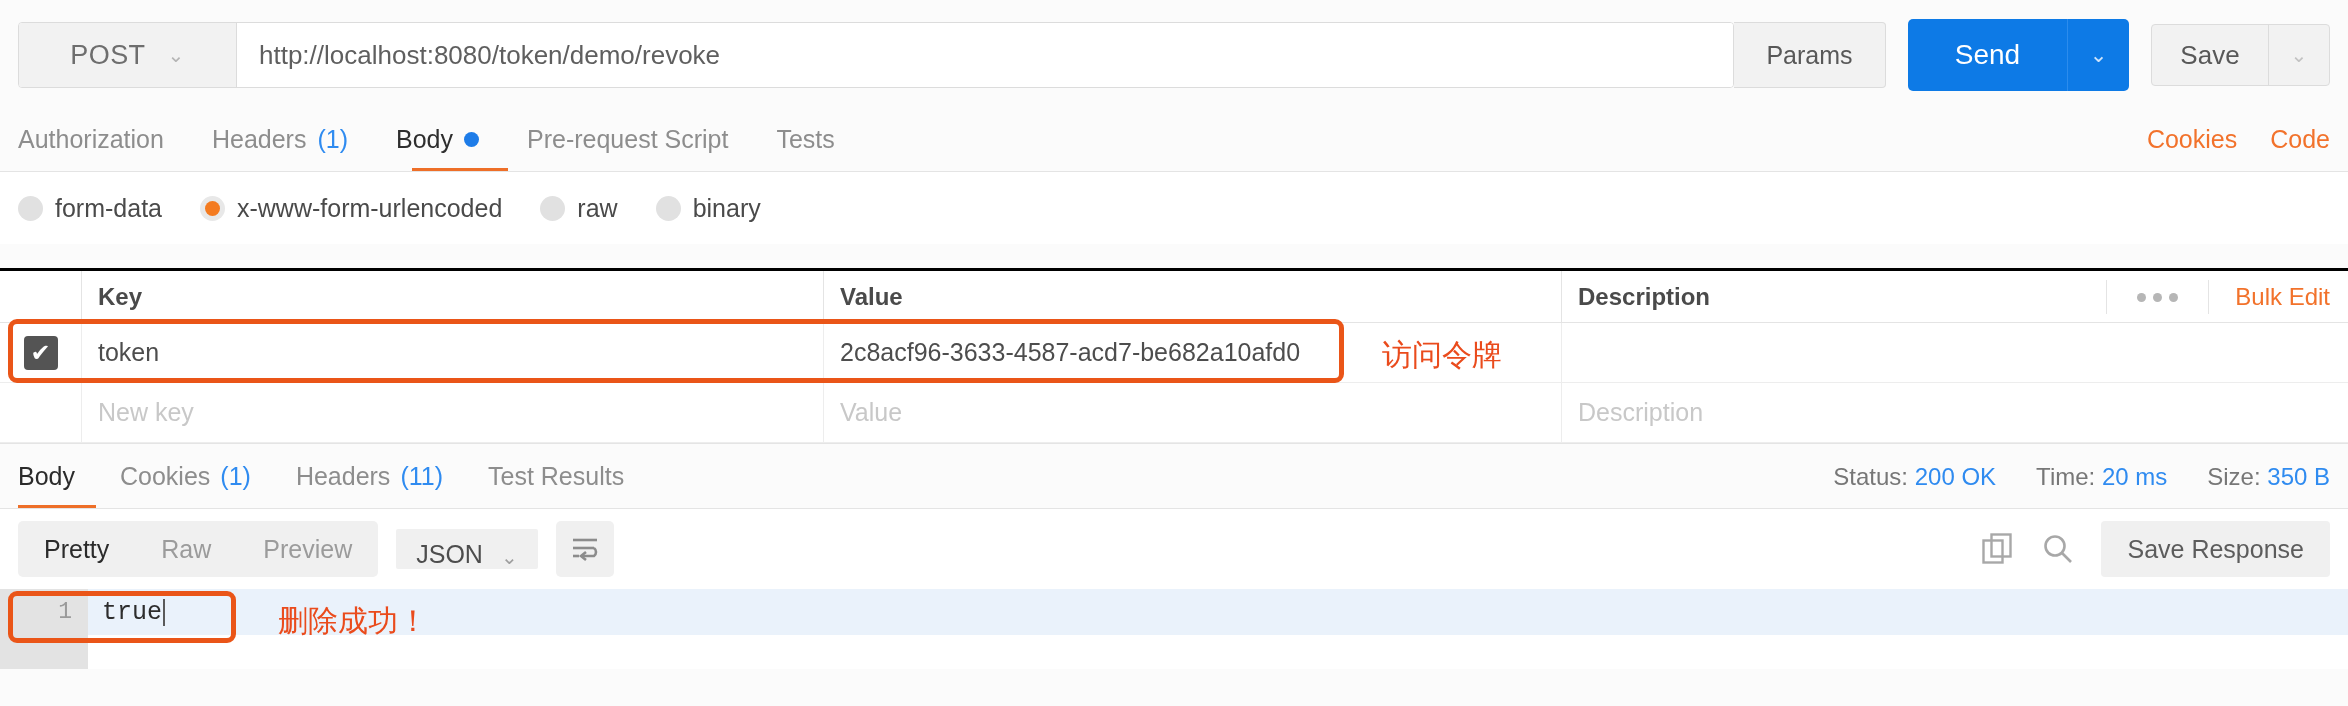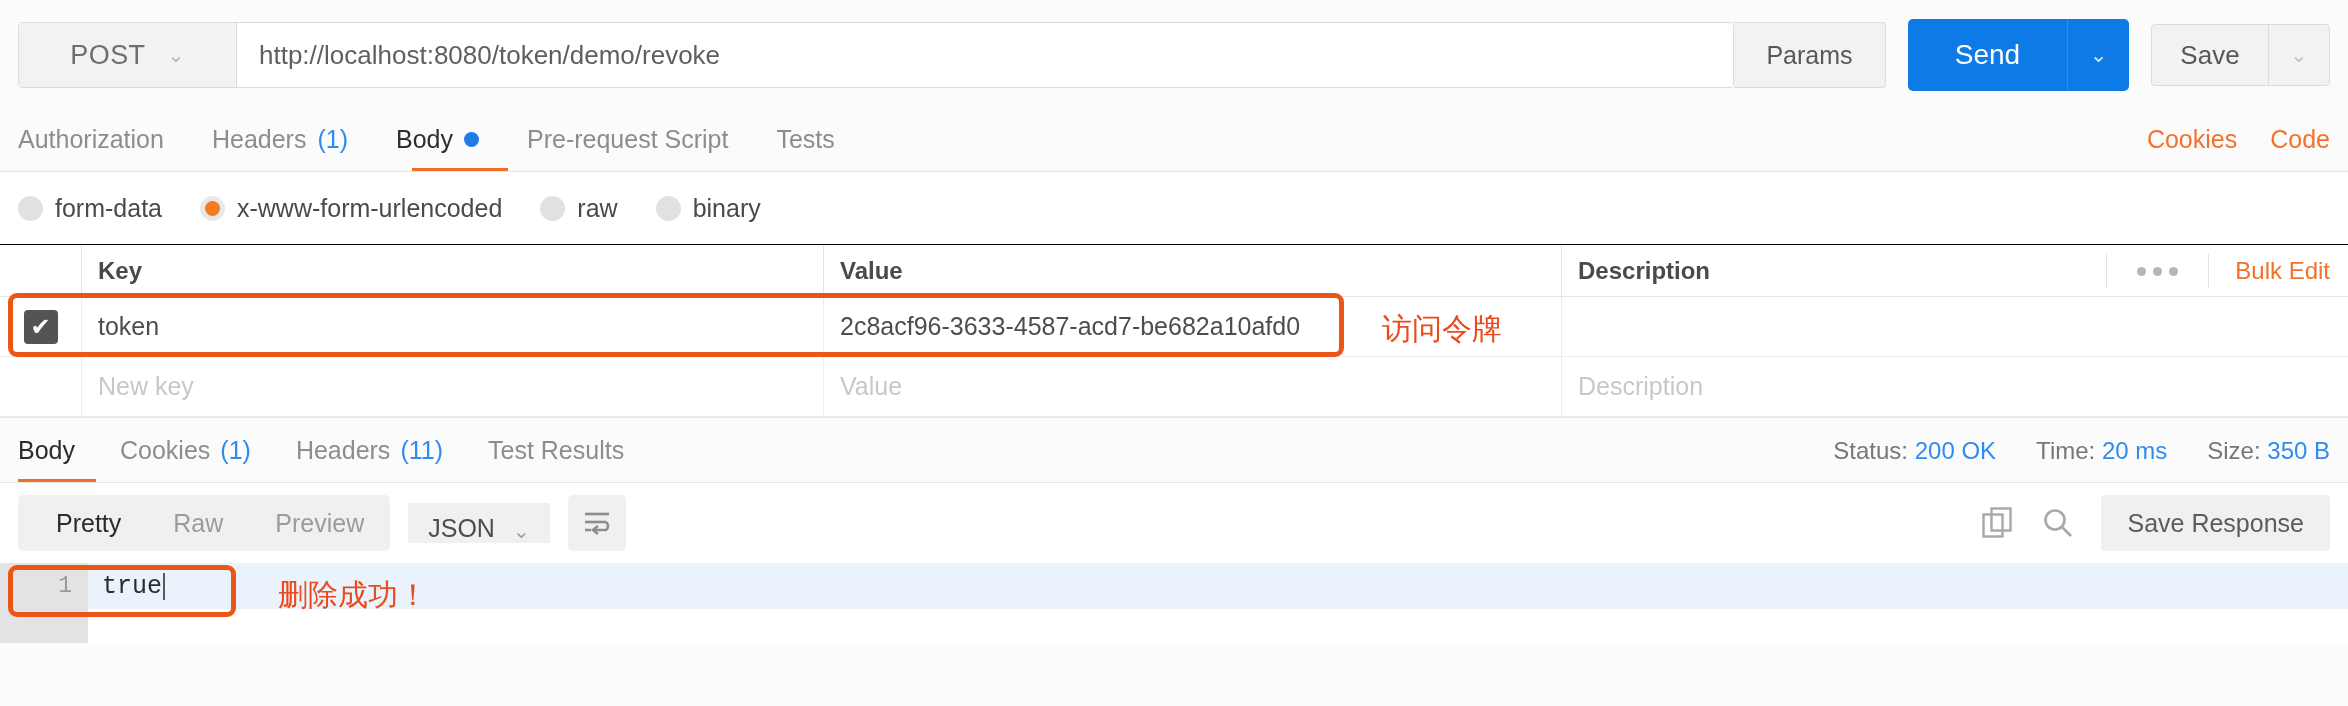--- a/index.html
+++ b/index.html
@@ -189,22 +189,23 @@
     position: absolute;
     top: 5px; left: 5px;
     width: 15px; height: 15px;
     border-radius: 50%;
     background: #f47b20;
   }
 
   
   .kv-table {
     background: #fff;
-    border-top: 1px solid #000000;
+    border-top: 3px solid #000000;
     position: relative;
+    margin-top: 24px;
   }
   .kv-row {
     display: flex;
     height: 60px;
     border-bottom: 1px solid #ededed;
     align-items: stretch;
   }
   .kv-row.head { height: 52px; border-bottom: 1px solid #e4e4e4; }
   .kv-check {
     width: 82px;
@@ -334,21 +335,21 @@
     border-radius: 5px;
     height: 56px;
     align-items: center;
   }
   .seg span {
     padding: 0 26px;
     font-size: 25px;
     color: #9b9b9b;
     line-height: 56px;
   }
-  .seg span.active { color: #2b2b2b; margin-left: 12px; }
+  .seg span.active { color: #2b2b2b; }
   .json-sel {
     display: flex; align-items: flex-end; gap: 18px;
     background: #f0f0f0;
     border-radius: 2px;
     height: 40px;
     padding: 0 20px;
     font-size: 25px;
     color: #4d4d4d;
   }
   .json-sel .chev { color: #9e9e9e; font-size: 20px; }

